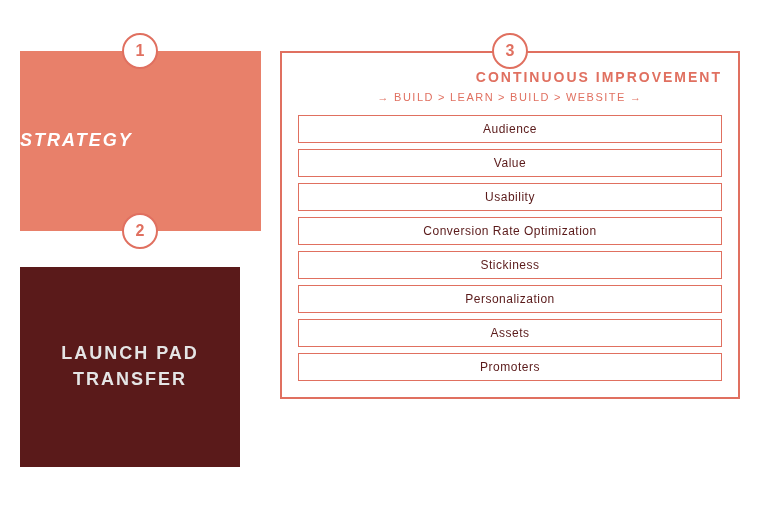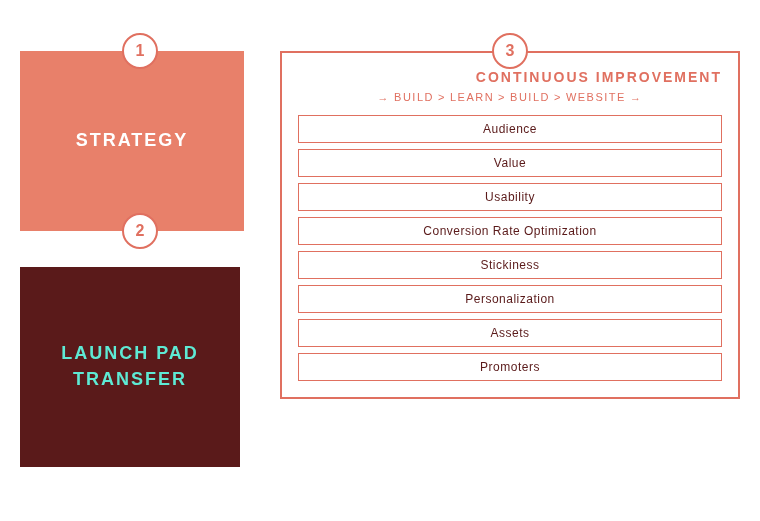--- a/index.html
+++ b/index.html
@@ -52,27 +52,28 @@
     }
 
     .badge-1 {
       top: -18px;
       left: 50%;
       transform: translateX(-50%);
     }
 
     .strategy-box {
       background: #e8806a;
-      width: 224px;
+      width: 241px;
       height: 180px;
       display: flex;
       align-items: center;
-      justify-content: center;
+      justify-content: flex-start;
       position: relative;
       margin-bottom: 0;
+      font-style: italic;
     }
 
     .strategy-label {
       color: #fff;
       font-size: 18px;
       font-weight: bold;
       letter-spacing: 2px;
       text-align: center;
     }
 
@@ -81,21 +82,21 @@
       width: 220px;
       height: 200px;
       display: flex;
       align-items: center;
       justify-content: center;
       position: relative;
       margin-top: 36px;
     }
 
     .launch-pad-label {
-      color: #5eead4;
+      color: #e5e5e5;
       font-size: 18px;
       font-weight: bold;
       letter-spacing: 2px;
       text-align: center;
       line-height: 1.4;
     }
 
     
     .right-column {
       flex: 1;

